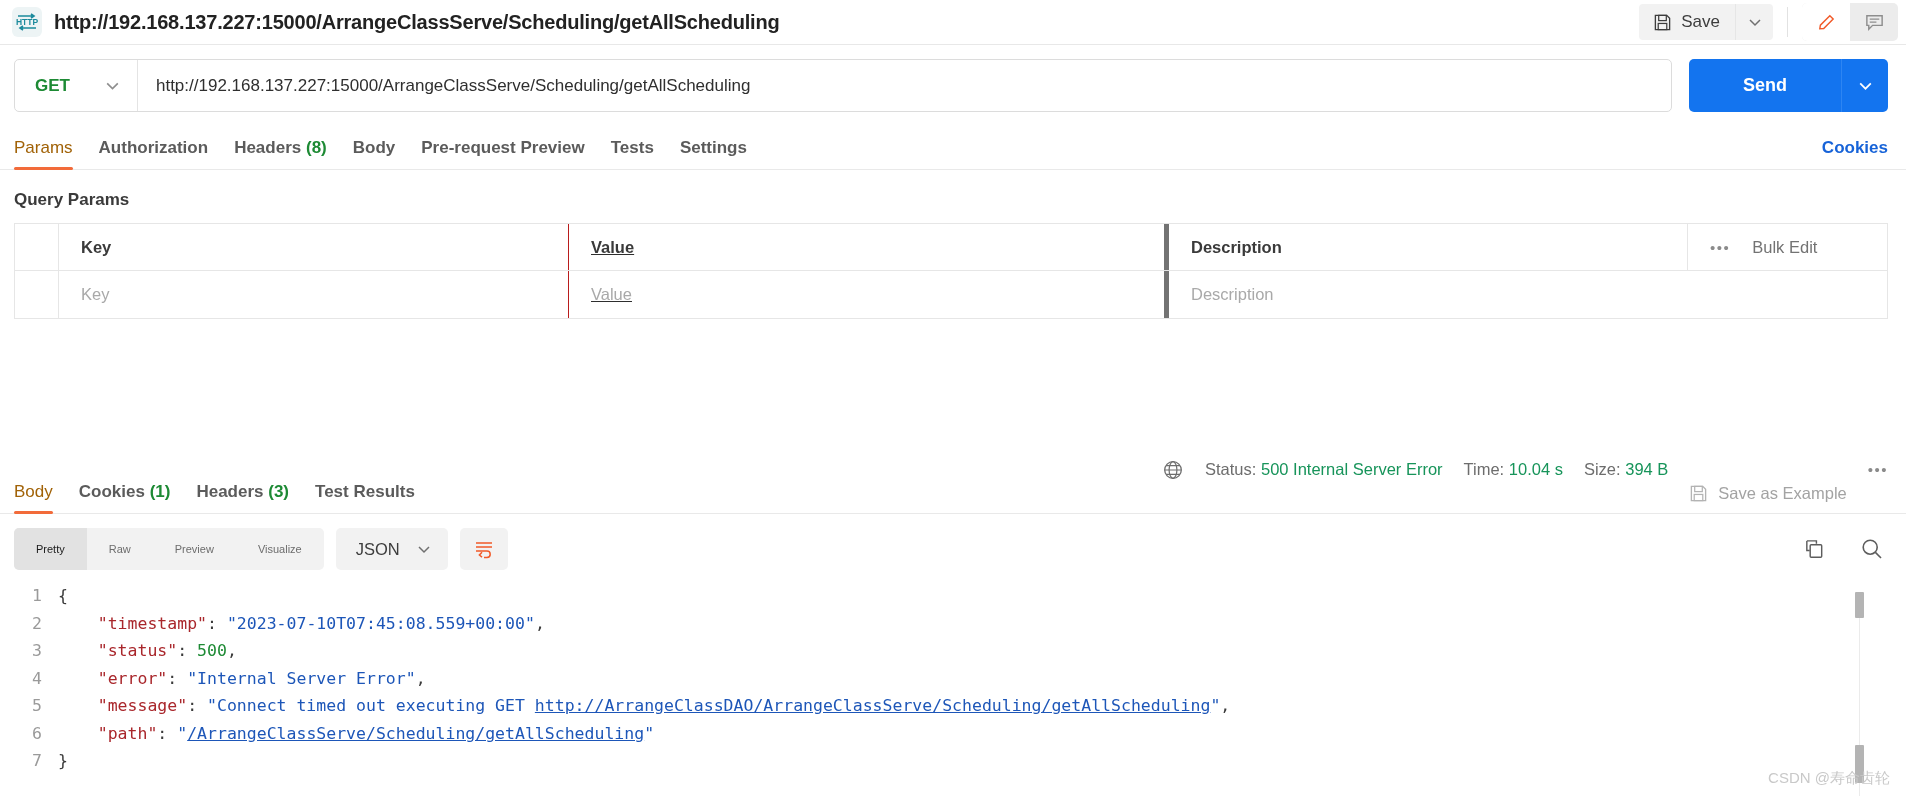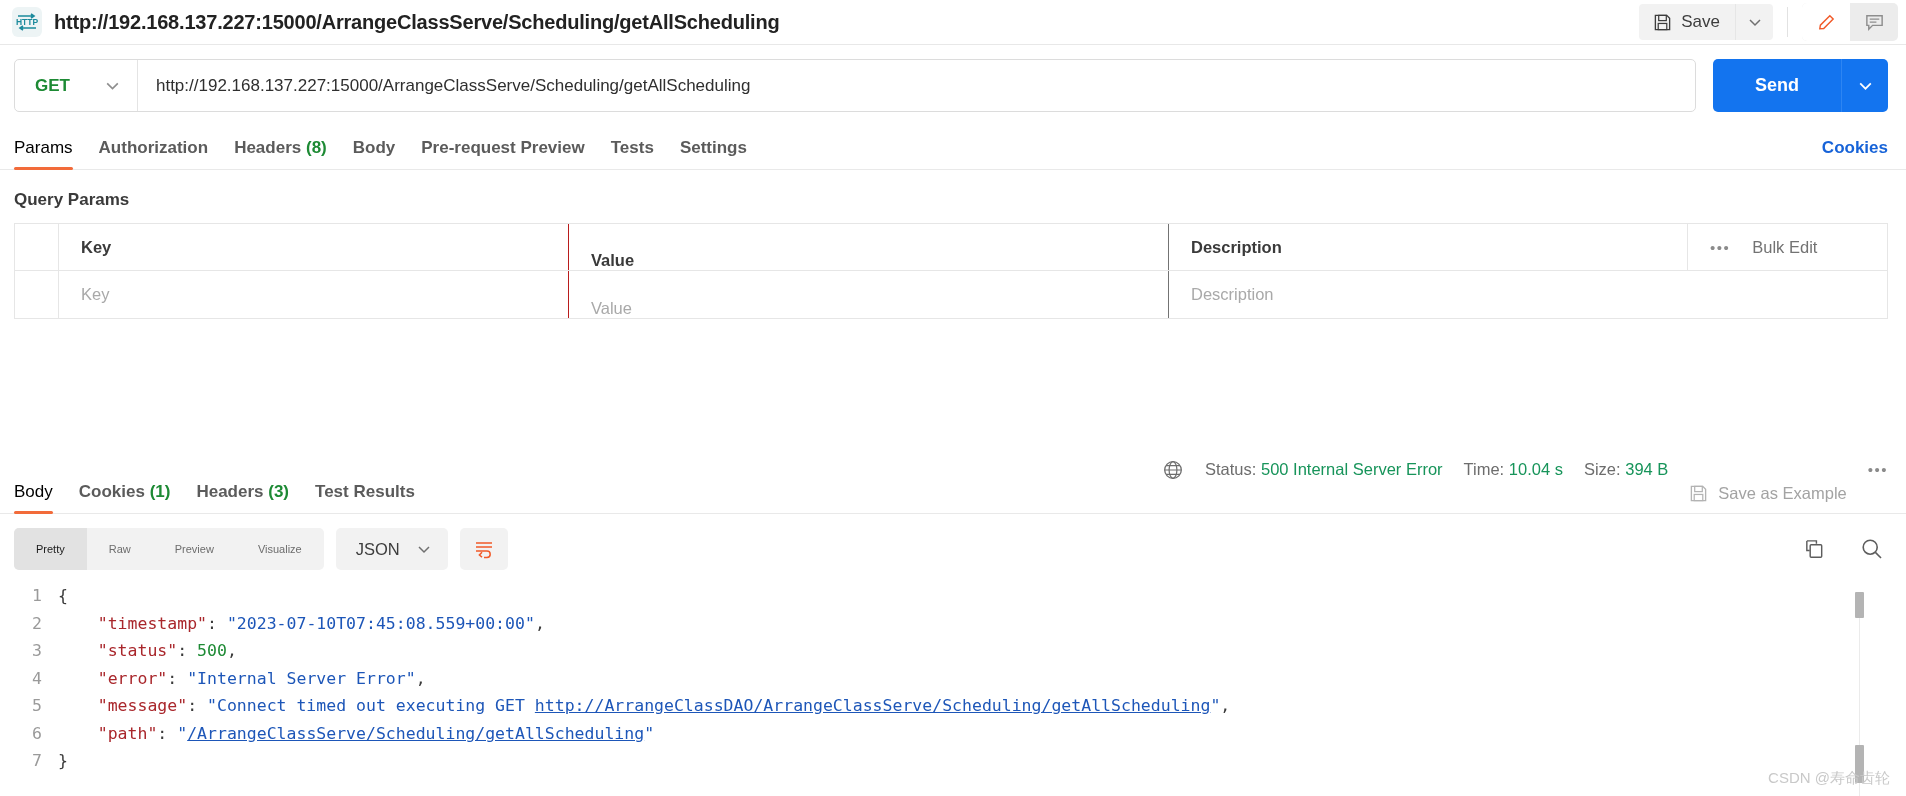--- a/index.html
+++ b/index.html
@@ -56,60 +56,60 @@
   }
   .method-label { font-size: 17px; font-weight: 700; color: #1d8a34; }
   .url-input {
     flex: 1; border: 0; outline: none; height: 100%;
     padding: 0 18px; font-size: 17px; color: #2f2f2f;
     font-family: "Liberation Sans", sans-serif; background: transparent;
   }
   .send-group { display: flex; margin-left: 17px; }
   .send-btn {
     background: #1374ef; color: #fff; font-size: 18px; font-weight: 700;
-    height: 53px; padding: 0 42px; border: 0; border-radius: 5px 0 0 5px;
+    height: 53px; padding: 0 54px; border: 0; border-radius: 5px 0 0 5px;
     cursor: pointer; font-family: "Liberation Sans", sans-serif; text-align: right;
   }
   .send-caret {
     background: #1374ef; width: 47px; height: 53px; border-radius: 0 5px 5px 0;
     display: flex; align-items: center; justify-content: center;
     border-left: 1px solid #2e85f2; cursor: pointer;
   }
 
   
   .reqtabs {
     display: flex; align-items: flex-end; gap: 0;
     padding: 0 18px 0 14px; margin-top: 16px;
     border-bottom: 1px solid #e9e9e9; height: 42px;
   }
   .tab {
     font-size: 17px; color: #5b5b5b; padding: 0 13px 11px 13px;
     cursor: pointer; position: relative; white-space: nowrap; font-weight: bold;
   }
   .tab:first-child { padding-left: 0; }
-  .tab.active { color: #000000; font-weight: 400; }
+  .tab.active { color: #a16207; font-weight: 400; }
   .tab.active::after {
     content: ""; position: absolute; left: 0; right: 13px; bottom: -1px;
     height: 3px; background: #f26b3a; border-radius: 2px;
   }
   .tab:first-child.active::after { left: 0; right: 13px; }
   .tab .cnt { color: #1d8a34; }
   .cookies-link {
     margin-left: auto; font-size: 17px; color: #1763d8;
     padding-bottom: 11px; cursor: pointer; font-weight: 600;
   }
 
   
   .qp-title { font-size: 17px; font-weight: 700; color: #3a3a3a; margin: 20px 0 13px 14px; }
   .qp-table { margin: 0 18px 0 14px; border: 1px solid #e6e6e6; }
   .qp-row { display: flex; height: 47px; align-items: center; }
   .qp-row.head { border-bottom: 1px solid #e6e6e6; }
   .qp-cb { width: 44px; height: 100%; border-right: 1px solid #e6e6e6; }
   .qp-key { width: 510px; height: 100%; border-right: 1px solid #b91c1c; display: flex; align-items: center; padding-left: 22px; }
-  .qp-val { width: 600px; height: 100%; border-right: 1px solid #737373; display: flex; align-items: flex-end; padding-left: 22px; }
+  .qp-val { width: 600px; height: 100%; border-right: 5px solid #737373; display: flex; align-items: center; padding-left: 22px; text-decoration: underline; }
   .qp-desc { flex: 1; height: 100%; display: flex; align-items: center; padding-left: 22px; }
   .qp-bulk {
     width: 200px; height: 100%; border-left: 1px solid #e6e6e6;
     display: flex; align-items: center; gap: 22px; padding-left: 22px;
   }
   .th { font-size: 16.5px; font-weight: 700; color: #3a3a3a; }
   .ph { font-size: 16.5px; color: #a9a9a9; }
   .bulk-label { font-size: 16.5px; color: #737373; cursor: pointer; }
   .dots { letter-spacing: 1.5px; color: #8b8b8b; font-size: 15px; cursor: pointer; }
 

